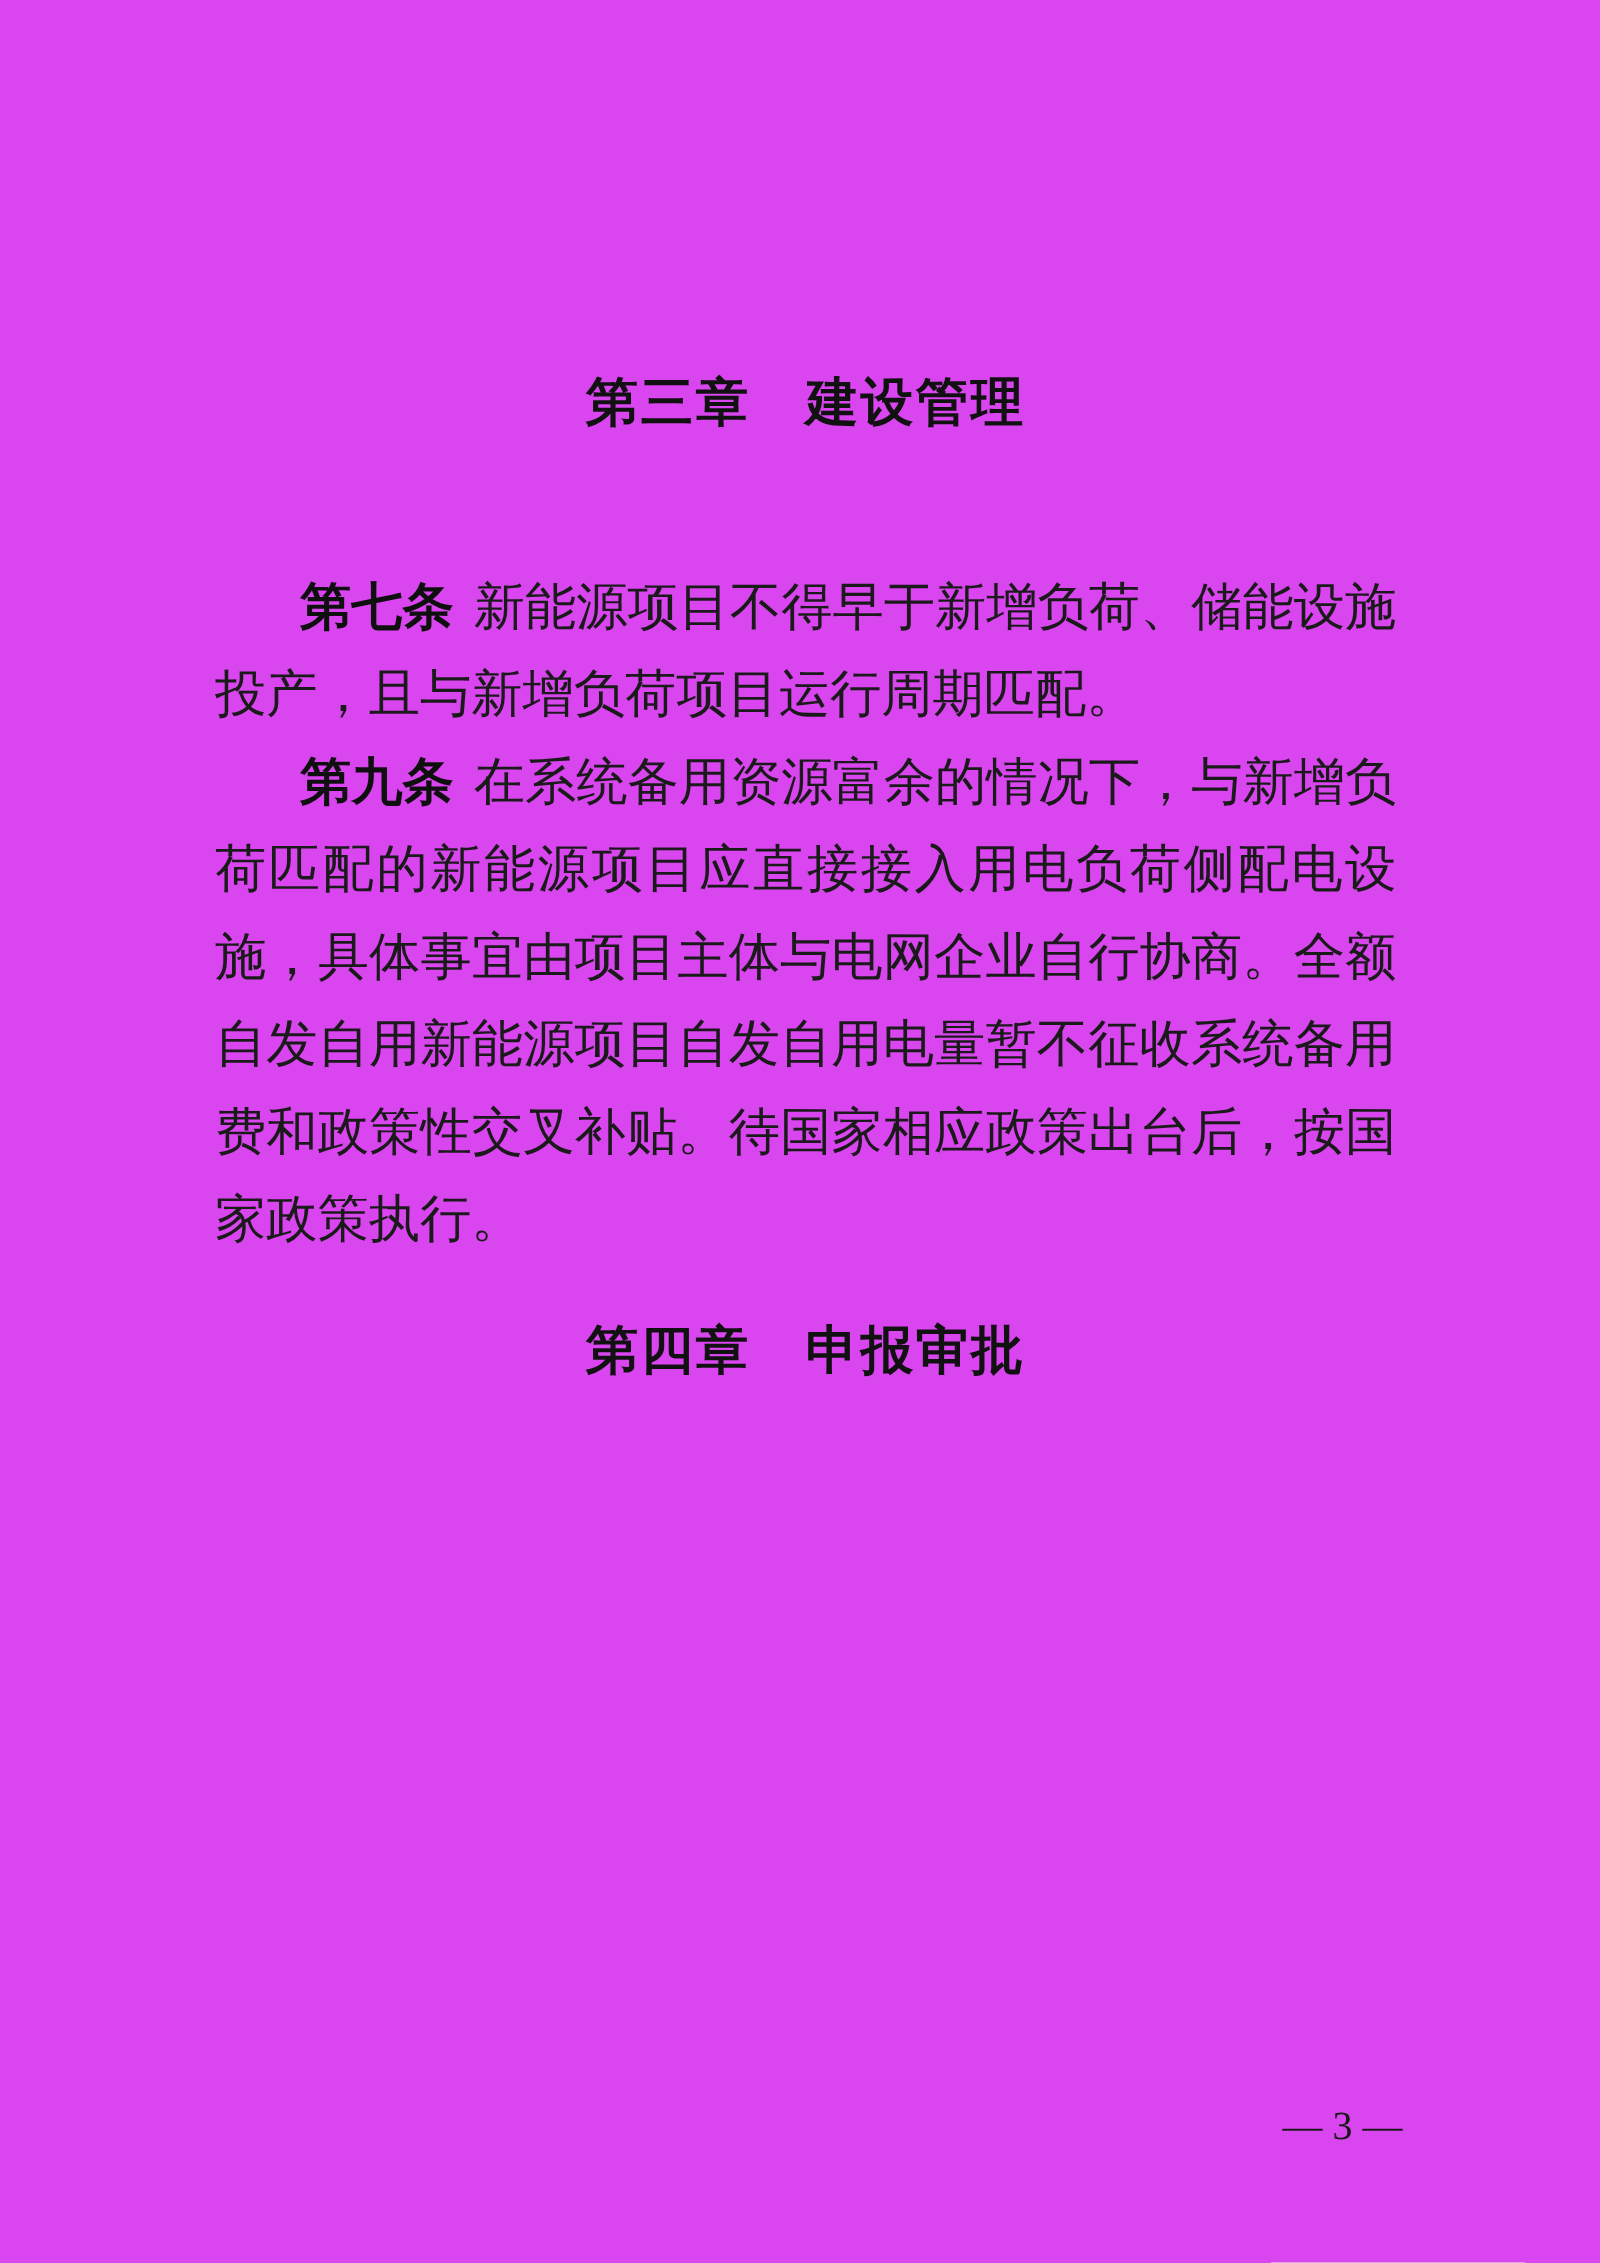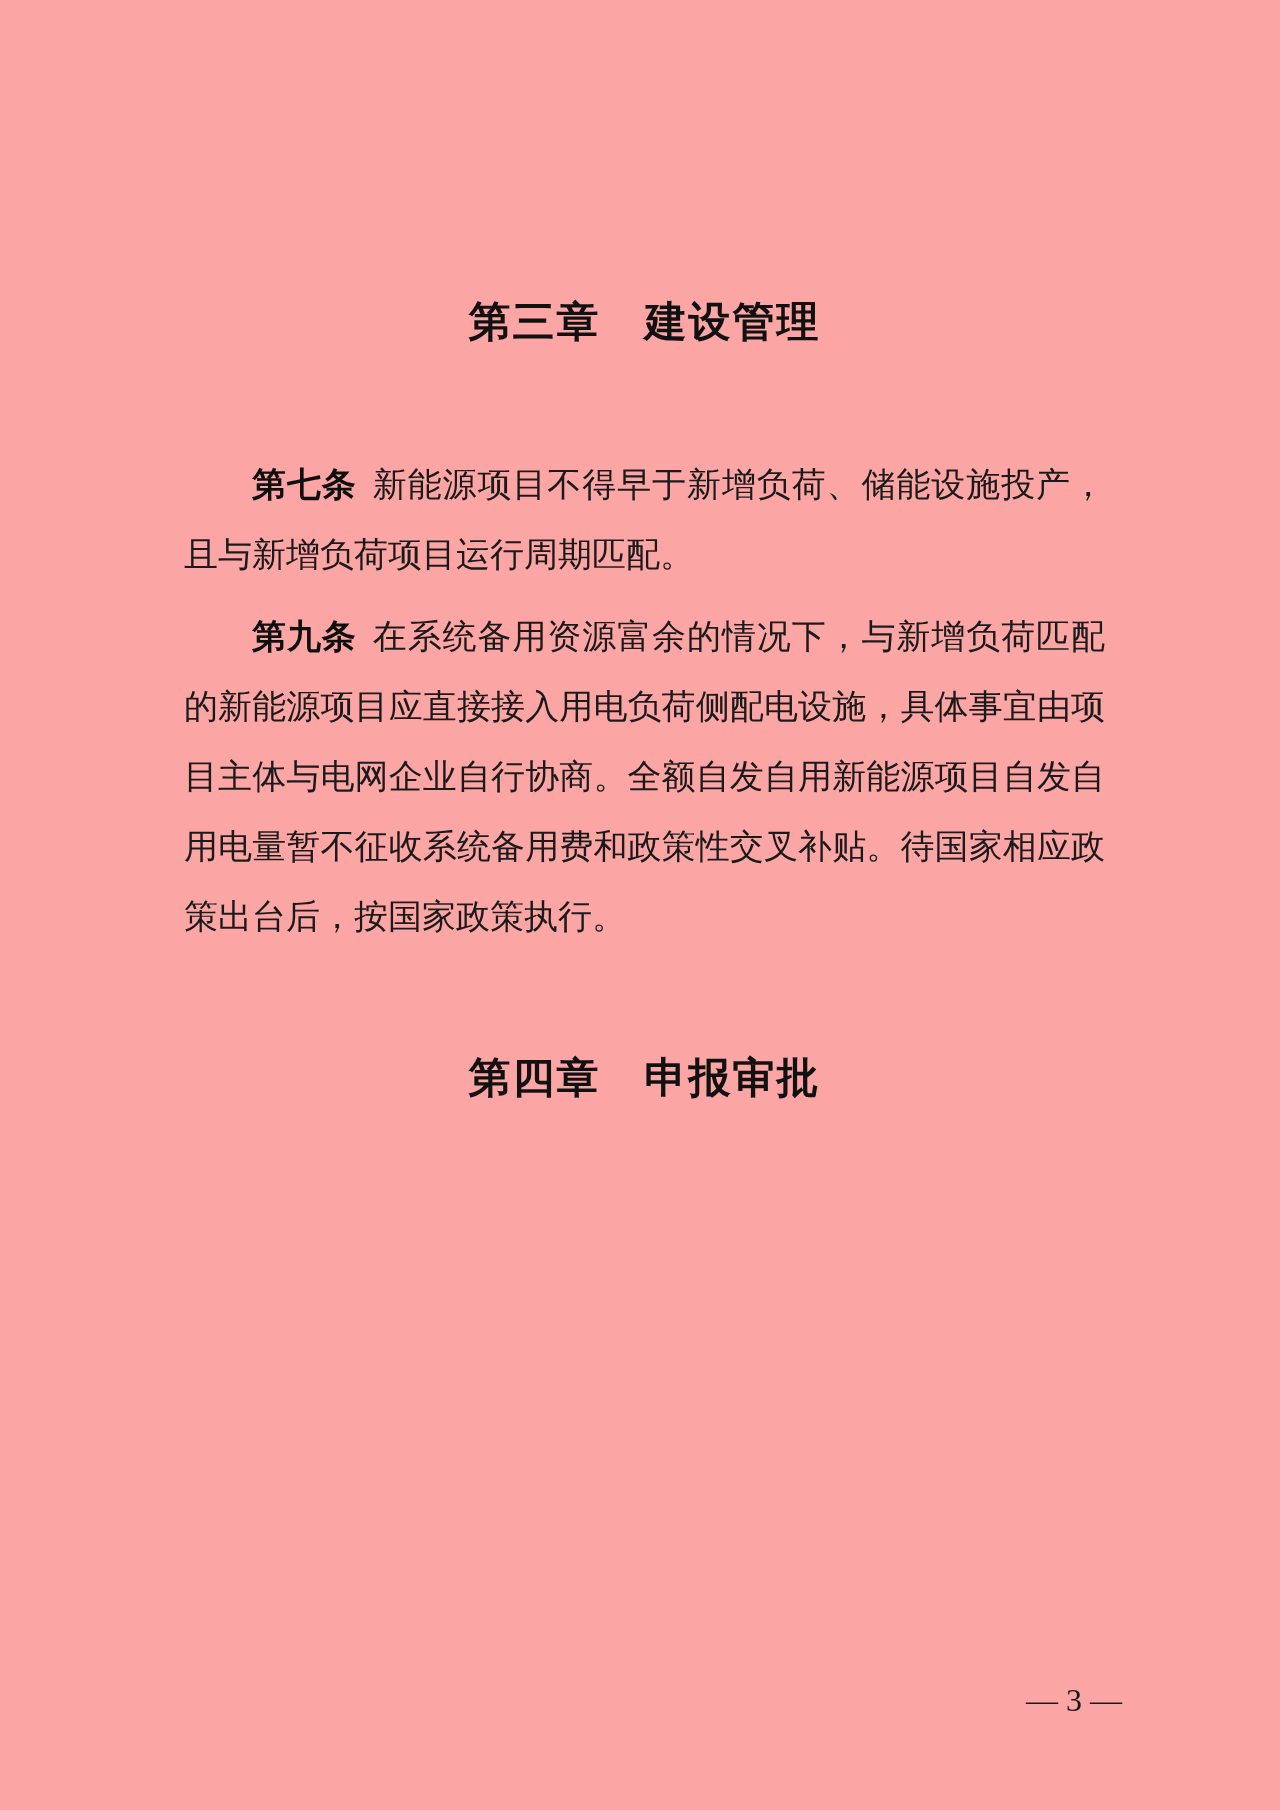--- a/index.html
+++ b/index.html
@@ -5,21 +5,21 @@
   html, body {
     margin: 0;
     padding: 0;
     background: #e8e8e8;
   }
   .page {
     position: relative;
     width: 1280px;
     height: 1810px;
     margin: 0 auto;
-    background: #fca5a5;
+    background: #d946ef;
     overflow: hidden;
     color: #161616;
   }
   .content {
     position: absolute;
     left: 172px;
     top: 0;
     width: 945px;
   }
   .chapter-heading {
@@ -29,26 +29,26 @@
     font-weight: bold;
     font-size: 42px;
     line-height: 44px;
     letter-spacing: 2px;
     color: #111111;
   }
   .chapter-heading.first {
     margin-top: 300px;
   }
   .chapter-heading.second {
-    margin-top: 104px;
+    margin-top: 48px;
   }
   .body-para {
-    margin: 12px;
+    margin: 0;
     font-family: "Liberation Serif", "DejaVu Serif", serif;
-    font-size: 34px;
+    font-size: 41px;
     line-height: 70px;
     text-align: justify;
     text-indent: 68px;
     color: #1a1a1a;
   }
   .body-para.first-after-heading {
     margin-top: 106px;
   }
   .article-label {
     font-weight: bold;

